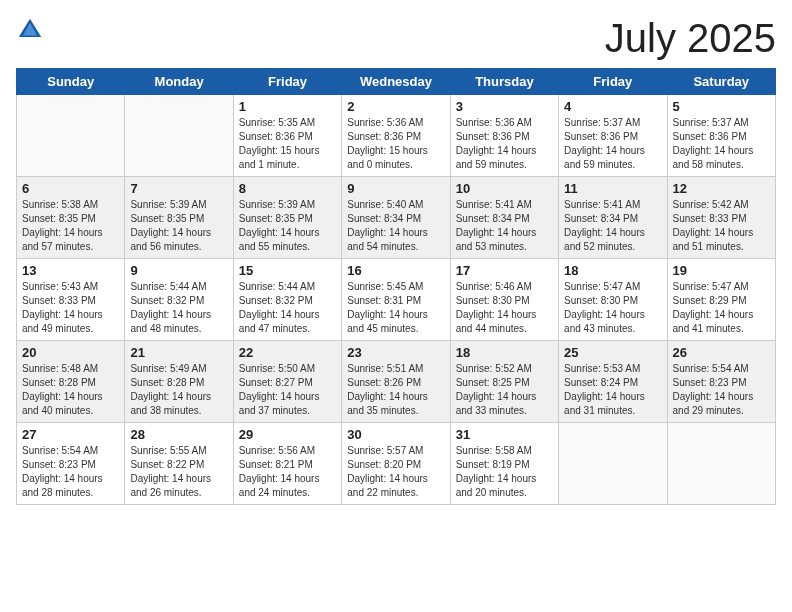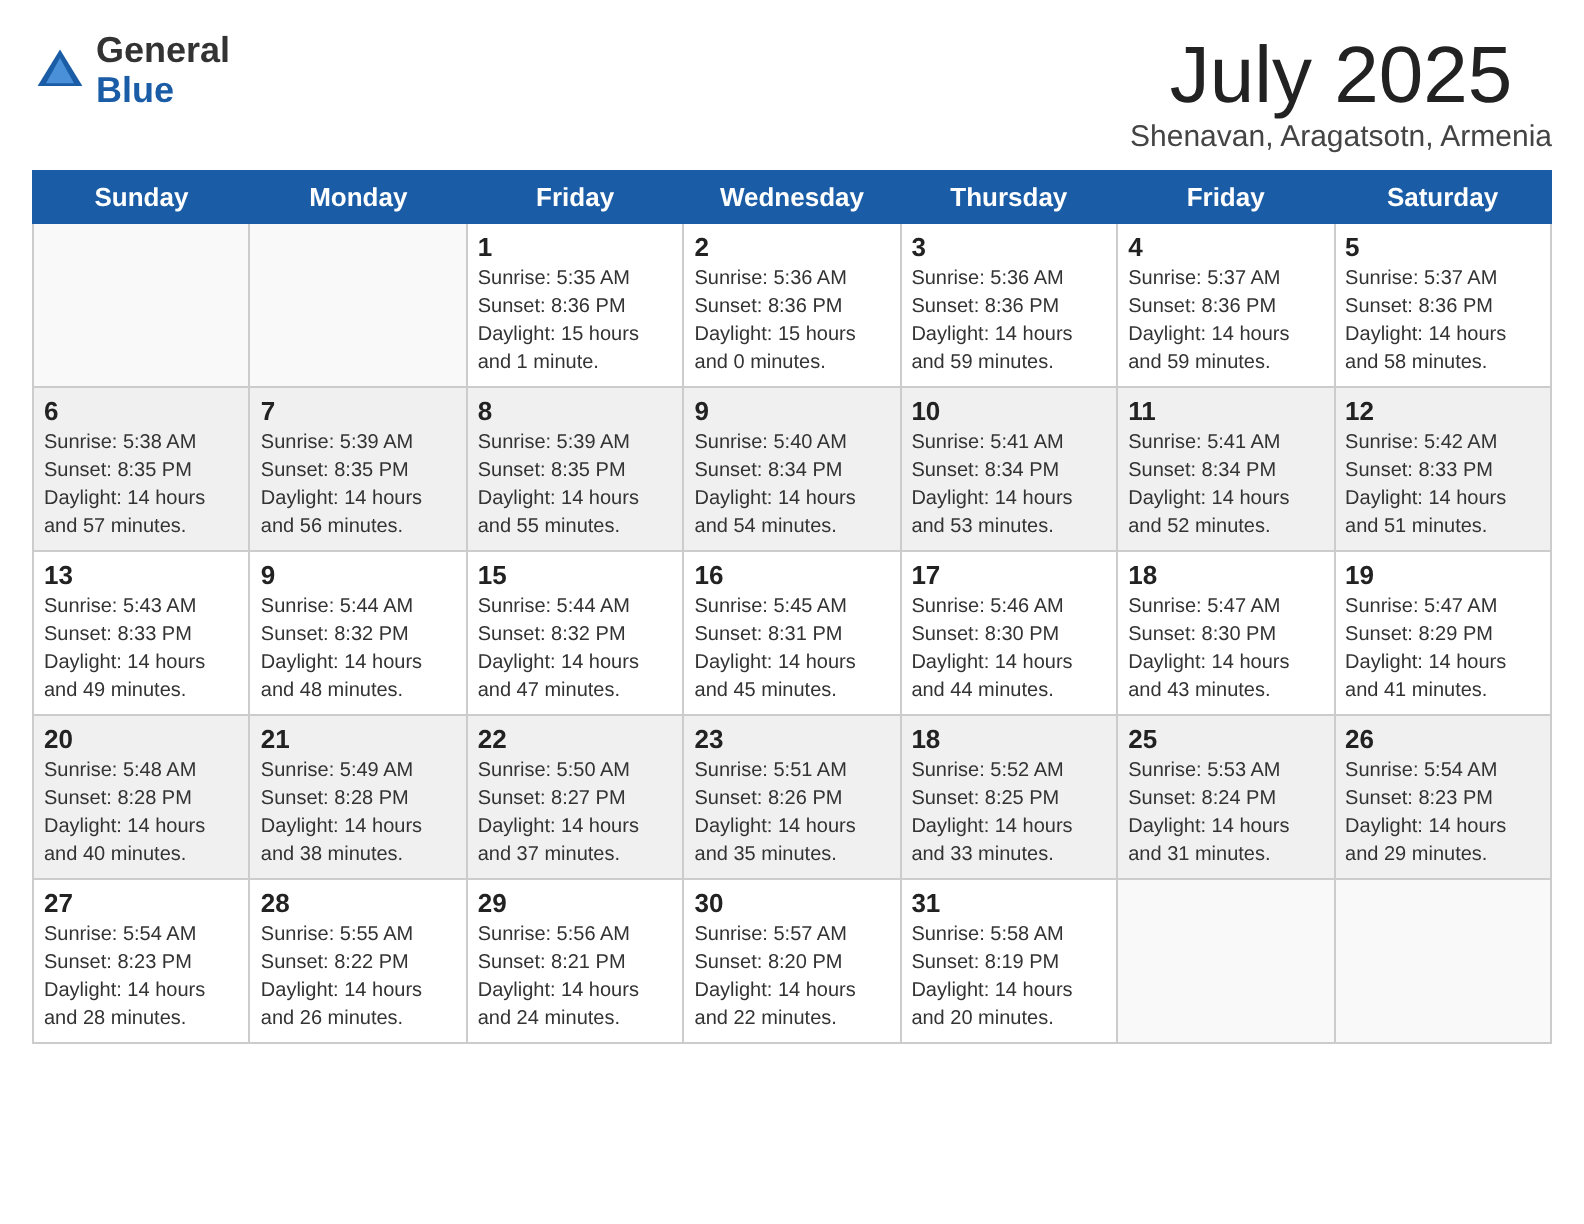--- a/index.html
+++ b/index.html
@@ -96,28 +96,23 @@
   </style>
 </head>
 <body>
 
 <div class="header">
   <div class="logo">
     <svg class="logo-icon" viewBox="0 0 40 40" xmlns="http://www.w3.org/2000/svg">
       <polygon points="20,4 36,30 4,30" fill="#1a5da6"></polygon>
       <polygon points="20,10 30,28 10,28" fill="#4a90d9"></polygon>
     </svg>
-    <div class="logo-text">
-      <span class="logo-general">General</span>
-      <span class="logo-blue">Blue</span>
-    </div>
   </div>
   <div class="title-block">
     <div class="month-title">July 2025</div>
-    <div class="subtitle">Shenavan, Aragatsotn, Armenia</div>
   </div>
 </div>
 
 <table class="calendar">
   <thead>
     <tr>
     <th>Sunday</th>
         <th>Monday</th>
         <th>Friday</th>
         <th>Wednesday</th>

